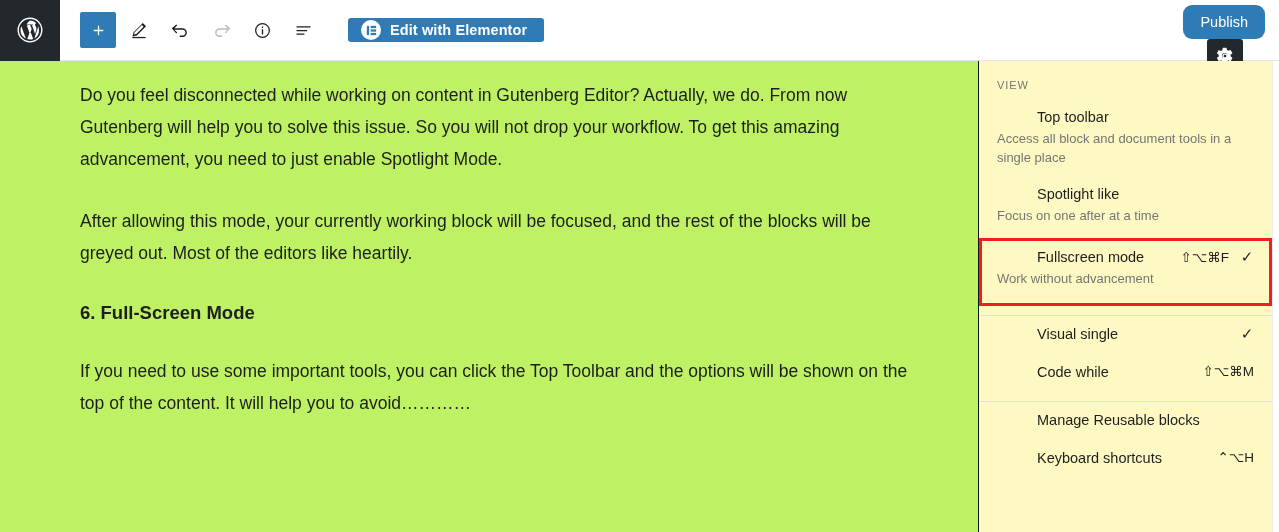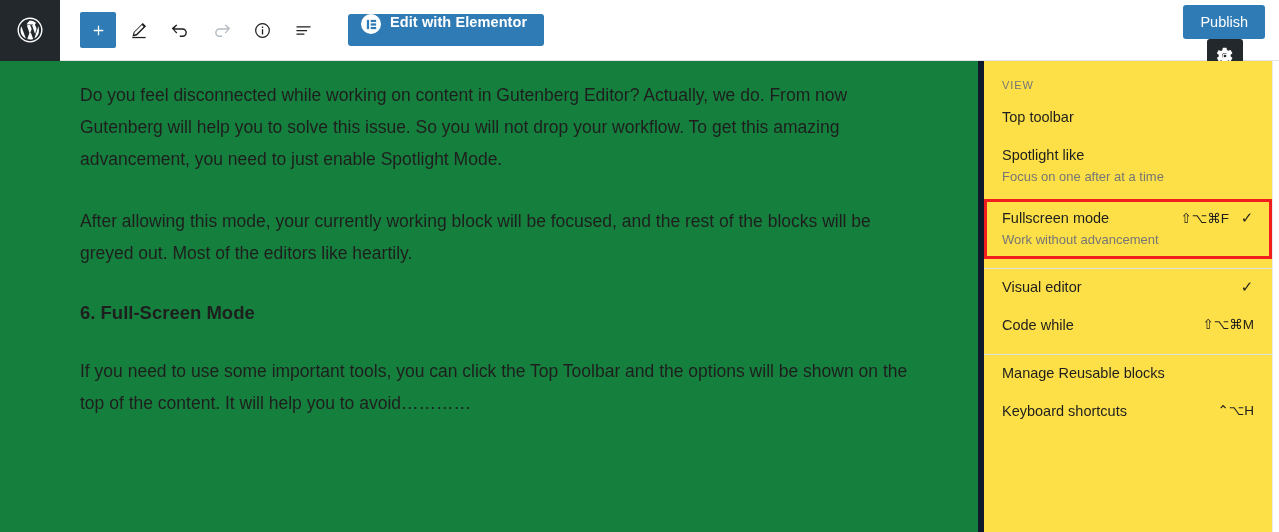--- a/index.html
+++ b/index.html
@@ -63,26 +63,27 @@
   }
   .tb-btn.primary {
     background: #2f7bb5;
   }
   .tb-btn.primary svg { fill: #ffffff; }
   .tb-btn svg { fill: #1e1e1e; display: block; }
   .tb-btn.disabled svg { fill: #b5bcc2; }
 
   .elementor-btn {
     margin-left: 22px;
-    height: 32px;
+    height: 24px;
     background: #2f7bb5;
     color: #ffffff;
     border: none;
     border-radius: 3px;
     display: flex;
+    align-items: center;
     gap: 9px;
     padding: 0 17px 0 13px;
     font-size: 14.5px;
     font-weight: bold;
     cursor: pointer;
     letter-spacing: 0.1px;
     font-family: "Liberation Sans", sans-serif;
   }
   .elementor-mark {
     width: 20px; height: 20px;
@@ -108,21 +109,21 @@
     color: #2f7bb5;
     font-size: 14.5px;
     cursor: pointer;
     padding: 6px 10px;
     font-family: "Liberation Sans", sans-serif;
   }
   .publish-btn {
     background: #2f7bb5;
     color: #ffffff;
     border: none;
-    border-radius: 3px;
+    border-radius: 9px;
     font-size: 14.5px;
     padding: 9px 17px;
     margin-left: 8px;
     cursor: pointer;
     font-family: "Liberation Sans", sans-serif;
   }
   .gear-btn {
     width: 36px; height: 36px;
     background: #23282d;
     border: none;
@@ -154,21 +155,21 @@
   }
 
   
   .content {
     position: absolute;
     top: 61px;
     left: 0;
     width: 978px;
     height: 471px;
     overflow: hidden;
-    background: #15803d;
+    background: #bef264;
     padding: 18px 60px 0 80px;
   }
   .content p {
     margin: 0 0 30px 0;
     font-size: 17.5px;
     line-height: 32px;
     color: #1e1e1e;
     font-family: "Liberation Sans", sans-serif;
   }
   .content h3 {
@@ -180,22 +181,22 @@
     font-family: "Liberation Sans", sans-serif;
   }
 
   
   .menu {
     position: absolute;
     top: 61px;
     left: 978px;
     width: 294px;
     height: 471px;
-    background: #fde047;
-    border-left: 6px solid #0f172a;
+    background: #fef9c3;
+    border-left: 1px solid #0f172a;
     overflow: hidden;
   }
   .menu-section-label {
     font-size: 11px;
     letter-spacing: 0.9px;
     color: #757575;
     text-transform: uppercase;
     padding: 18px 18px 8px 18px;
     font-family: "Liberation Sans", sans-serif;
   }
@@ -206,20 +207,21 @@
     align-items: flex-start;
     justify-content: space-between;
     gap: 8px;
   }
   .mi-text { min-width: 0; }
   .mi-title {
     font-size: 14.5px;
     color: #1e1e1e;
     line-height: 22px;
     font-family: "Liberation Sans", sans-serif;
+    margin-left: 40px;
   }
   .mi-sub {
     font-size: 13px;
     color: #757575;
     line-height: 19px;
     margin-top: 1px;
     font-family: "Liberation Sans", sans-serif;
   }
   .mi-right {
     display: flex;
@@ -240,21 +242,21 @@
     width: 14px;
     text-align: center;
   }
   .menu-divider {
     height: 1px;
     background: #e0e0e0;
     margin: 9px 0 0 0;
   }
   .menu-item.highlighted {
     border: 3px solid #f21d1d;
-    padding: 5px 15px 7px 15px;
+    padding: 5px 15px 15px 15px;
     margin: 4px 0 1px 0;
     position: relative;
     z-index: 3;
   }
 
   
   .scroll-track {
     position: absolute;
     top: 61px;
     right: 0;
@@ -366,20 +368,21 @@
     <p>If you need to use some important tools, you can click the Top Toolbar and the options will be shown on the top of the content. It will help you to avoid…………</p>
   </div>
 
   <div class="menu">
 
     <div class="menu-section-label">VIEW</div>
 
     <div class="menu-item">
       <div class="mi-text">
         <div class="mi-title">Top toolbar</div>
+        <div class="mi-sub">Access all block and document tools in a single place</div>
       </div>
       <div class="mi-right"></div>
     </div>
 
     <div class="menu-item">
       <div class="mi-text">
         <div class="mi-title">Spotlight like</div>
         <div class="mi-sub">Focus on one after at a time</div>
       </div>
       <div class="mi-right"></div>
@@ -394,21 +397,21 @@
         <span class="mi-shortcut">⇧⌥⌘F</span>
         <span class="mi-check">✓</span>
       </div>
     </div>
 
     <div class="menu-divider"></div>
 
 
     <div class="menu-item">
       <div class="mi-text">
-        <div class="mi-title">Visual editor</div>
+        <div class="mi-title">Visual single</div>
       </div>
       <div class="mi-right">
         <span class="mi-check">✓</span>
       </div>
     </div>
 
     <div class="menu-item">
       <div class="mi-text">
         <div class="mi-title">Code while</div>
       </div>

